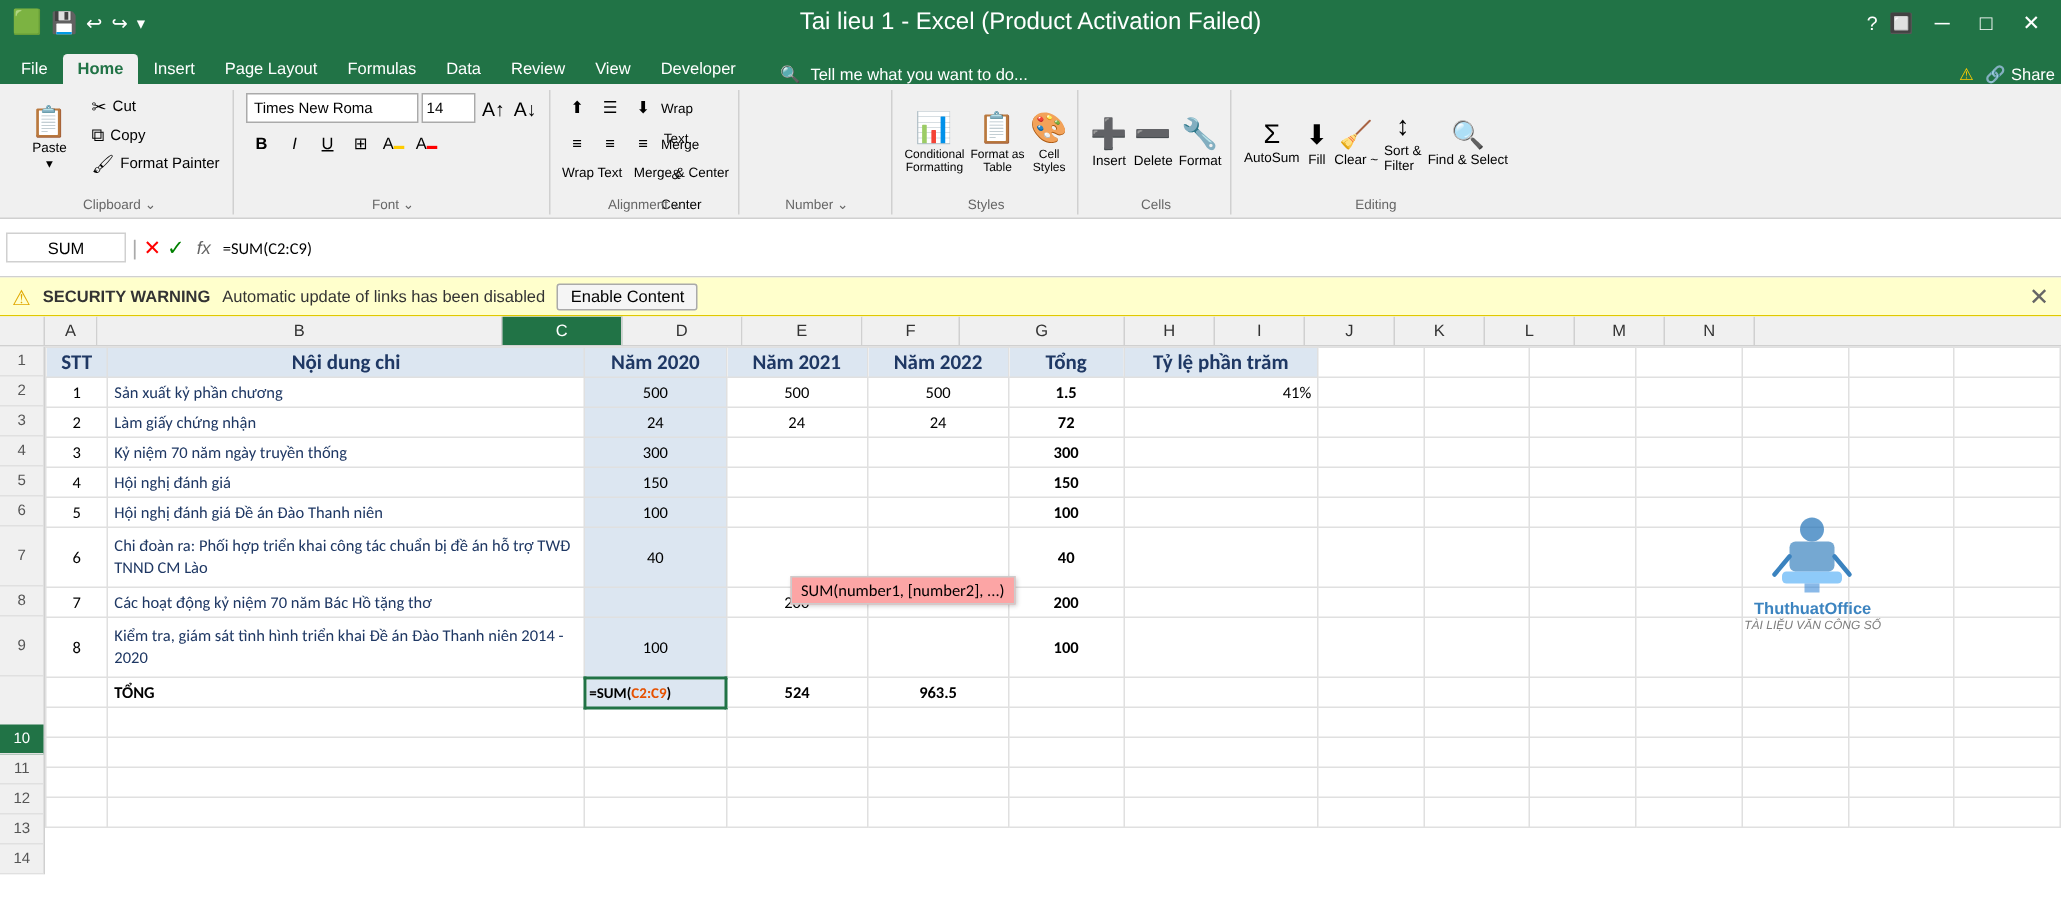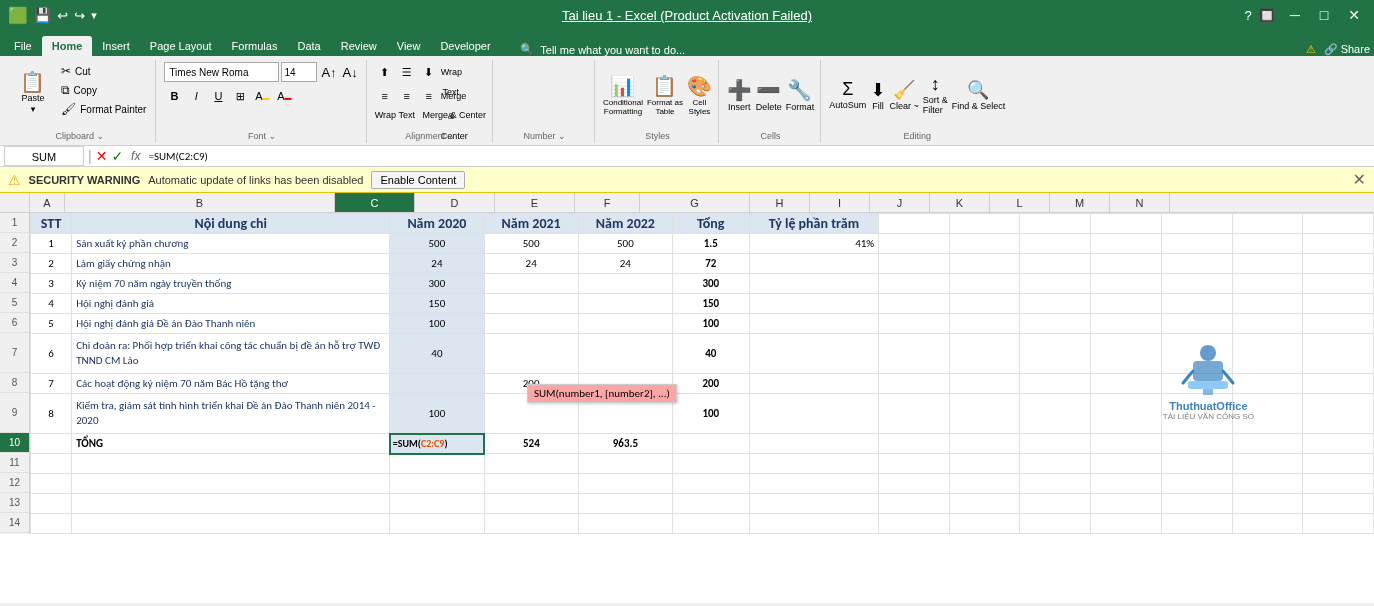--- a/index.html
+++ b/index.html
@@ -9,21 +9,21 @@
     .title-bar {
       background: #217346;
       color: white;
       height: 30px;
       display: flex;
       align-items: center;
       justify-content: space-between;
       padding: 0 8px;
     }
     .title-bar-left { display: flex; align-items: center; gap: 6px; }
-    .title-bar-center { position: absolute; left: 50%; transform: translateX(-50%); font-size: 13px; text-decoration: underline; }
+    .title-bar-center { position: absolute; left: 50%; transform: translateX(-50%); font-size: 16px; }
     .title-bar-right { display: flex; align-items: center; gap: 8px; margin-left: auto; }
     .win-btn { color: white; font-size: 14px; cursor: pointer; padding: 2px 6px; }
 
     
     .ribbon-tabs {
       background: #217346;
       display: flex;
       align-items: flex-end;
       padding: 0 4px;
       height: 26px;
@@ -106,21 +106,21 @@
 
     
     .num-selector { width: 110px; height: 20px; font-size: 10px; border: 1px solid #aaa; }
 
     
     .formula-bar {
       background: white;
       border-bottom: 1px solid #d0d0d0;
       display: flex;
       align-items: center;
-      height: 21px;
+      height: 39px;
       padding: 0 4px;
       gap: 4px;
     }
     .name-box {
       width: 80px;
       height: 20px;
       border: 1px solid #d0d0d0;
       text-align: center;
       line-height: 20px;
       font-size: 11px;
@@ -209,21 +209,21 @@
     }
     .row-num {
       height: 20px;
       min-height: 20px;
       text-align: center;
       font-size: 10px;
       line-height: 20px;
       border-bottom: 1px solid #e0e0e0;
       color: #555;
     }
-    .row-num.active-row { background: #217346; color: white; }
+    .row-num.active-row { background: #217346; color: white; margin-top: 32px; }
 
     .grid { flex: 1; overflow: hidden; }
     table.sheet-table {
       border-collapse: collapse;
       width: 100%;
       table-layout: fixed;
     }
     table.sheet-table td {
       border: 1px solid #e0e0e0;
       height: 20px;
@@ -283,21 +283,21 @@
       opacity: 0.85;
     }
     .watermark-img {
       width: 80px;
       height: 60px;
       display: flex;
       align-items: center;
       justify-content: center;
     }
     .watermark-text { font-size: 11px; color: #1a6eb5; font-weight: bold; font-family: Arial; }
-    .watermark-sub { font-size: 8px; color: #666; }
+    .watermark-sub { font-size: 8px; color: #666; font-style: italic; }
 
     
     .cw-a { width: 35px; }
     .cw-b { width: 270px; }
     .cw-c { width: 80px; }
     .cw-d { width: 80px; }
     .cw-e { width: 80px; }
     .cw-f { width: 65px; }
     .cw-g { width: 110px; }
     .cw-h { width: 60px; }

